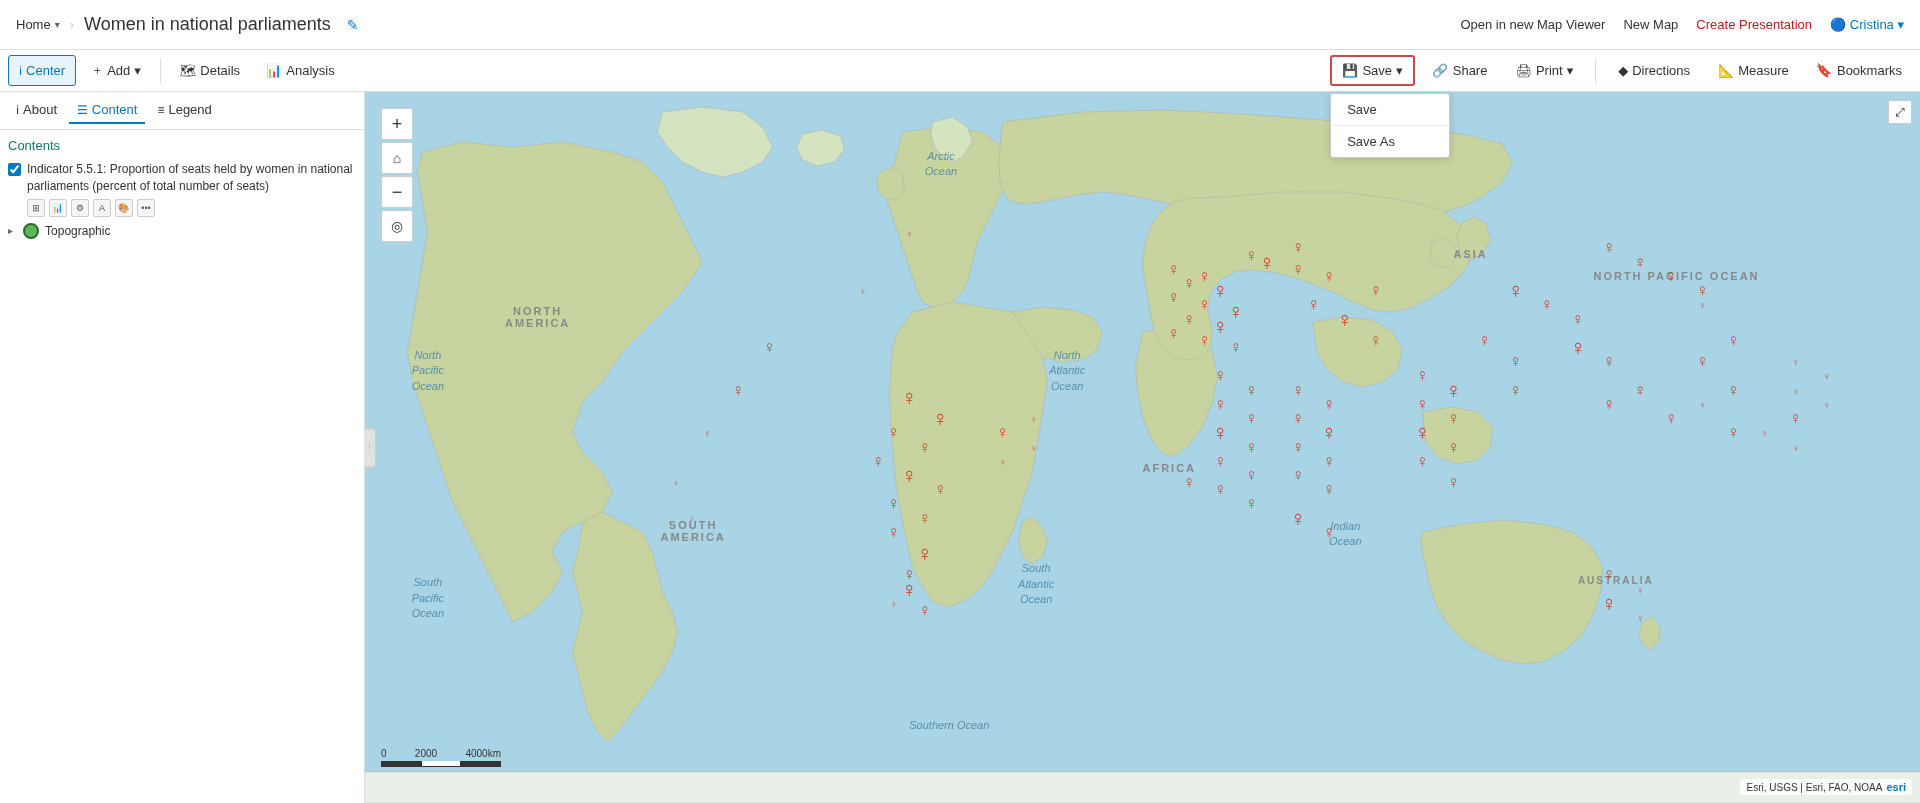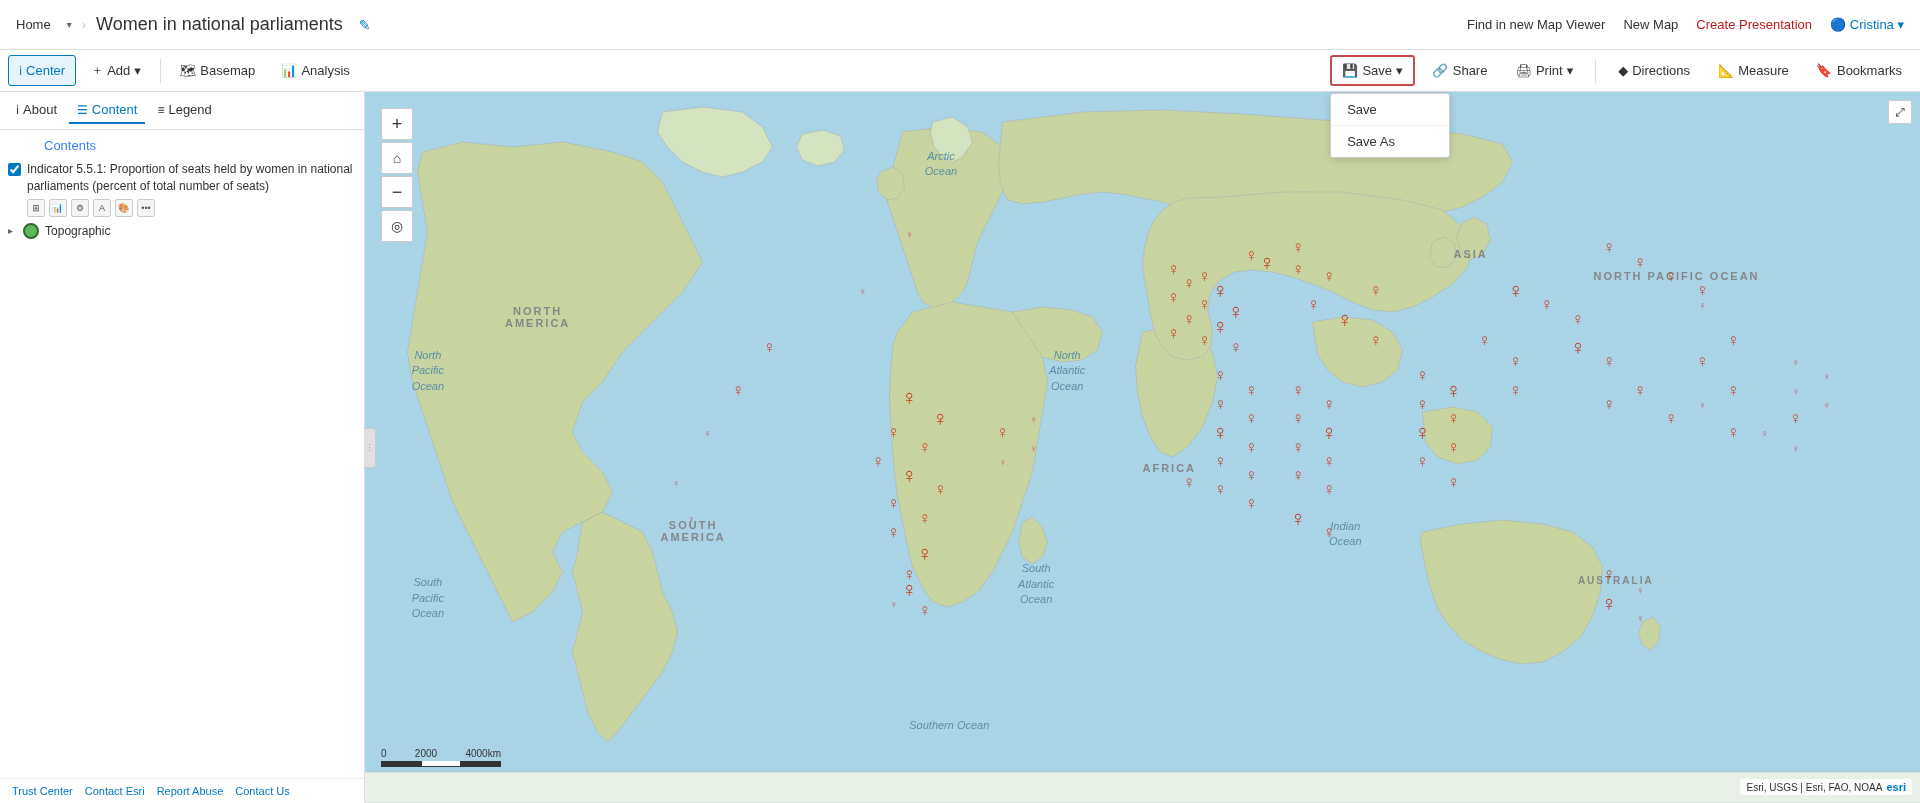--- a/index.html
+++ b/index.html
@@ -5,21 +5,21 @@
     * { box-sizing: border-box; margin: 0; padding: 0; }
     body { font-family: "Helvetica Neue", Arial, sans-serif; font-size: 13px; background: #f3f3f3; overflow: hidden; width: 1920px; height: 803px; }
 
     
     .top-bar {
       display: flex; align-items: center; justify-content: space-between;
       background: #fff; border-bottom: 1px solid #ddd;
       height: 50px; padding: 0 16px;
     }
     .top-bar-left { display: flex; align-items: center; gap: 10px; }
-    .home-btn { font-size: 13px; color: #333; cursor: pointer; display: flex; align-items: center; gap: 16px; }
+    .home-btn { font-size: 13px; color: #333; cursor: pointer; display: flex; align-items: center; gap: 4px; }
     .home-btn .chevron { font-size: 10px; color: #666; }
     .map-title { font-size: 18px; font-weight: 400; color: #333; }
     .edit-icon { color: #0079c1; cursor: pointer; font-size: 14px; margin-left: 6px; }
     .top-bar-right { display: flex; align-items: center; gap: 18px; }
     .top-bar-right .link-btn {
       font-size: 13px; color: #333; cursor: pointer; background: none; border: none;
       font-family: inherit;
     }
     .create-pres-btn {
       font-size: 13px; color: #b91c1c; cursor: pointer; background: none; border: none; font-family: inherit;
@@ -87,21 +87,21 @@
     .sidebar-tab {
       display: flex; align-items: center; gap: 4px;
       padding: 5px 8px; border: none; background: none;
       cursor: pointer; font-size: 13px; font-family: inherit;
       color: #333; border-bottom: 2px solid transparent;
     }
     .sidebar-tab.active { color: #0079c1; border-bottom: 2px solid #0079c1; }
     .sidebar-tab .tab-icon { font-size: 12px; }
 
     .sidebar-content { flex: 1; overflow-y: auto; padding: 8px; }
-    .contents-label { font-size: 13px; color: #3b82f6; margin-bottom: 8px; font-weight: 500; margin-left: 36px; }
+    .contents-label { font-size: 13px; color: #0f766e; margin-bottom: 8px; font-weight: 500; }
 
     .layer-item { display: flex; align-items: flex-start; gap: 6px; margin-bottom: 6px; }
     .layer-checkbox { margin-top: 2px; accent-color: #0079c1; }
     .layer-info { flex: 1; }
     .layer-name { font-size: 12px; color: #333; line-height: 1.4; }
     .layer-actions { display: flex; gap: 4px; margin-top: 4px; flex-wrap: wrap; }
     .layer-action-icon {
       width: 18px; height: 18px; border: 1px solid #ccc;
       border-radius: 2px; background: #f5f5f5; cursor: pointer;
       display: flex; align-items: center; justify-content: center;
@@ -221,42 +221,42 @@
   <div class="top-bar-left">
     <div class="home-btn">
       <span>Home</span>
       <span class="chevron">▾</span>
     </div>
     <span style="color:#ccc">›</span>
     <span class="map-title">Women in national parliaments</span>
     <span class="edit-icon">✎</span>
   </div>
   <div class="top-bar-right">
-    <button class="link-btn">Find in new Map Viewer</button>
+    <button class="link-btn">Open in new Map Viewer</button>
     <button class="link-btn">New Map</button>
     <button class="create-pres-btn">Create Presentation</button>
     <div class="user-btn">🔵 Cristina ▾</div>
   </div>
 </div>
 
 <div class="toolbar">
   <div class="toolbar-left">
     <button class="tab-btn active">
       <span class="icon">ℹ</span>
       <span>Center</span>
     </button>
     <button class="tab-btn">
       <span class="icon">＋</span>
       <span>Add</span>
       <span>▾</span>
     </button>
     <div class="sep"></div>
     <button class="tab-btn">
       <span>🗺</span>
-      <span>Basemap</span>
+      <span>Details</span>
     </button>
     <button class="tab-btn">
       <span>📊</span>
       <span>Analysis</span>
     </button>
   </div>
   <div class="toolbar-right">
     <div style="position:relative">
       <button class="save-dropdown-btn">
         <span>💾</span>
@@ -329,26 +329,20 @@
           </div>
         </div>
       </div>
       <div class="basemap-item">
         <span class="expand-icon">▸</span>
         <div style="width:16px;height:16px;background:#5cb85c;border-radius:50%;border:2px solid #2d6a2d;flex-shrink:0"></div>
         <span class="basemap-name">Topographic</span>
       </div>
     </div>
 
-    <div class="bottom-links">
-      <a class="bottom-link">Trust Center</a>
-      <a class="bottom-link">Contact Esri</a>
-      <a class="bottom-link">Report Abuse</a>
-      <a class="bottom-link">Contact Us</a>
-    </div>
 
     <div class="sidebar-pull">
       <span style="font-size:8px;color:#999">⋮</span>
     </div>
   </div>
 
   <div class="map-area">
 
     <svg class="map-svg-container" viewBox="0 0 1560 711" preserveAspectRatio="xMidYMid slice">
 

